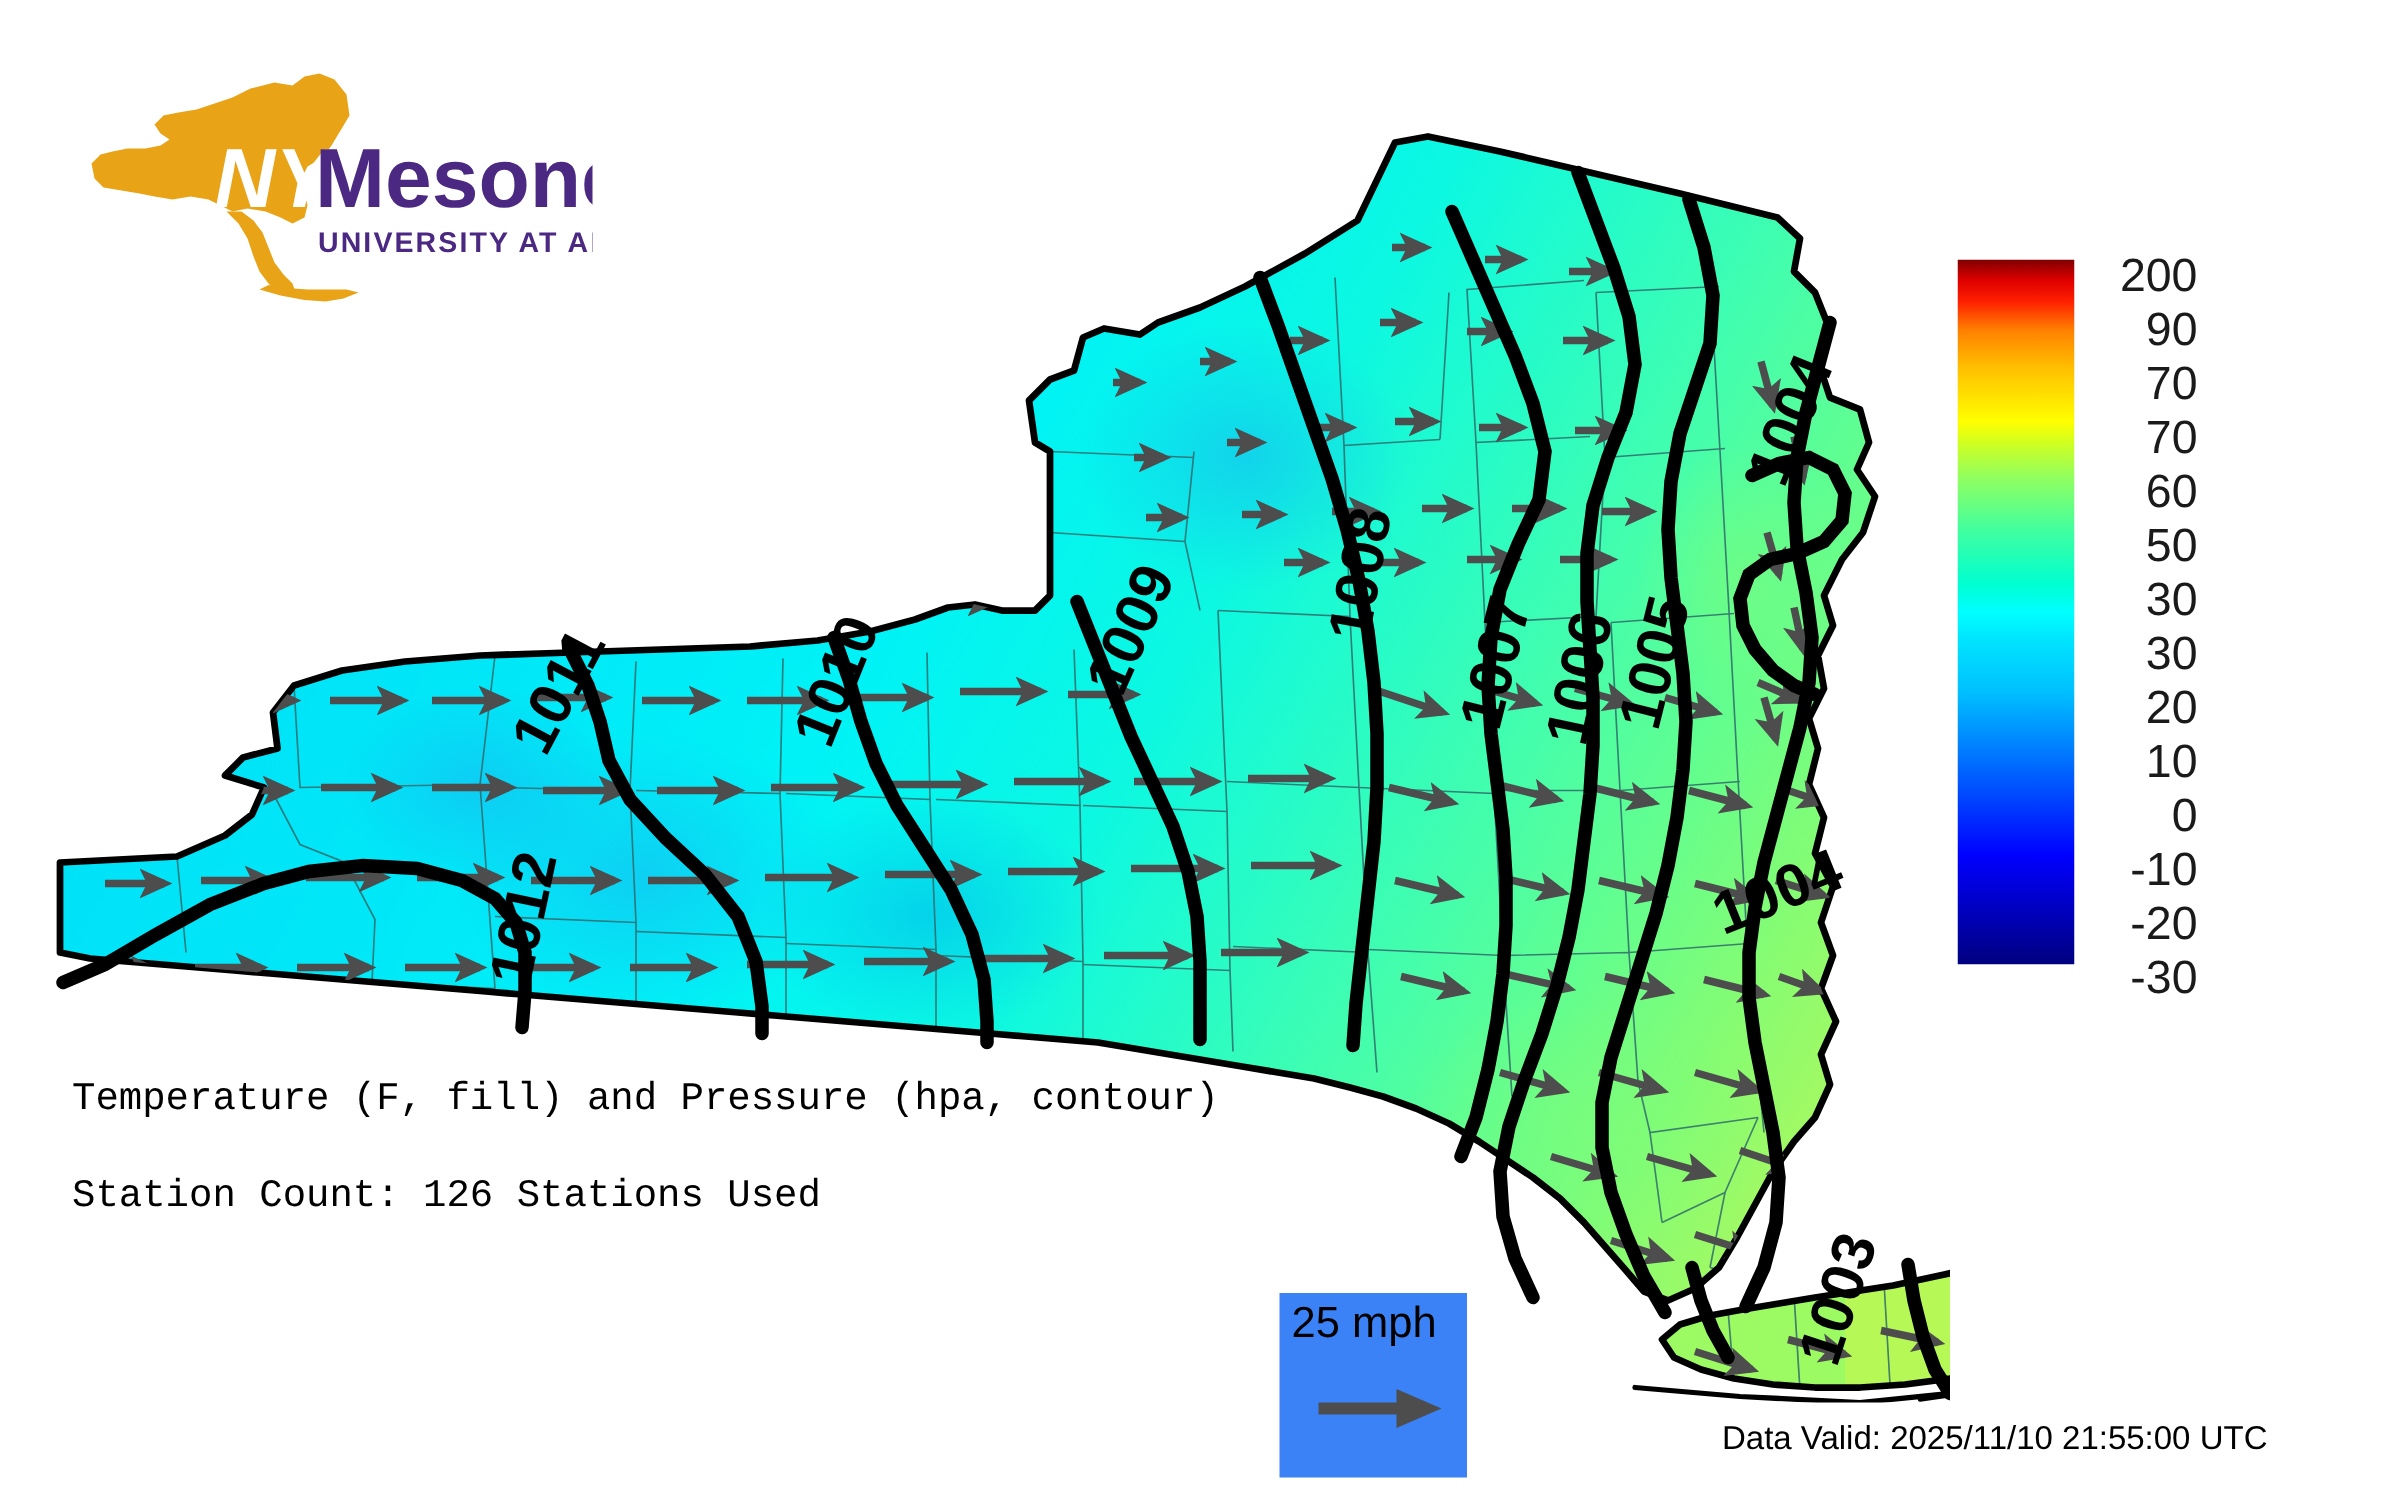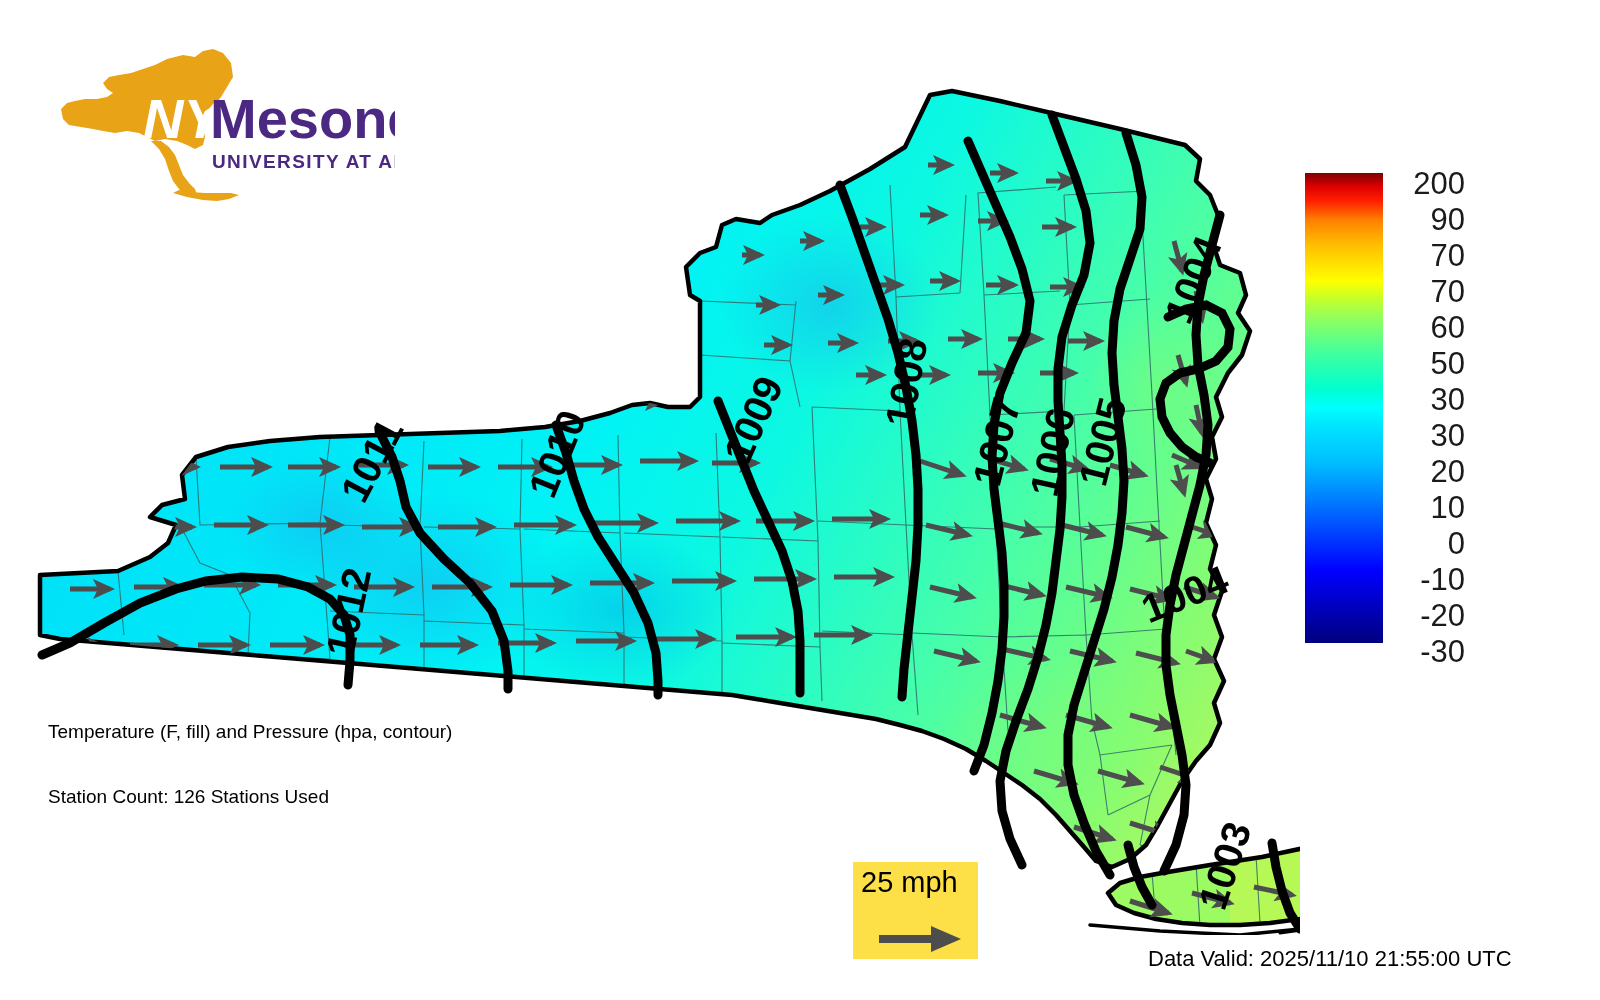--- a/index.html
+++ b/index.html
@@ -78,36 +78,36 @@
   }
 
   
   #captions {
     position: absolute;
     left: 48px;
     top: 718px;
     width: 800px;
   }
   .caption-line {
-    font-size: 19px;
+    font-size: 26px;
     line-height: 28.5px;
-    font-family: Liberation Sans, sans-serif;
+    font-family: Liberation Mono, monospace;
     color: #000000;
     margin-bottom: 36px;
     white-space: nowrap;
   }
 
   
   #wind-key {
     position: absolute;
     left: 853px;
     top: 862px;
     width: 125px;
-    height: 97px;
-    background: #fde047;
+    height: 123px;
+    background: #3b82f6;
   }
   #wind-key-label {
     position: absolute;
     left: 8px;
     top: 4px;
     font-size: 29px;
     line-height: 33px;
     color: #000;
     white-space: nowrap;
   }

